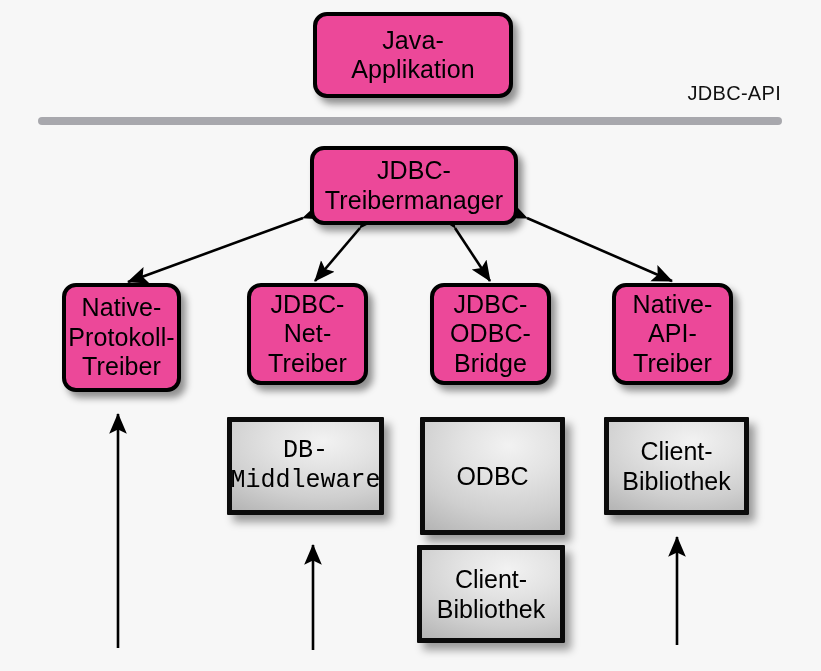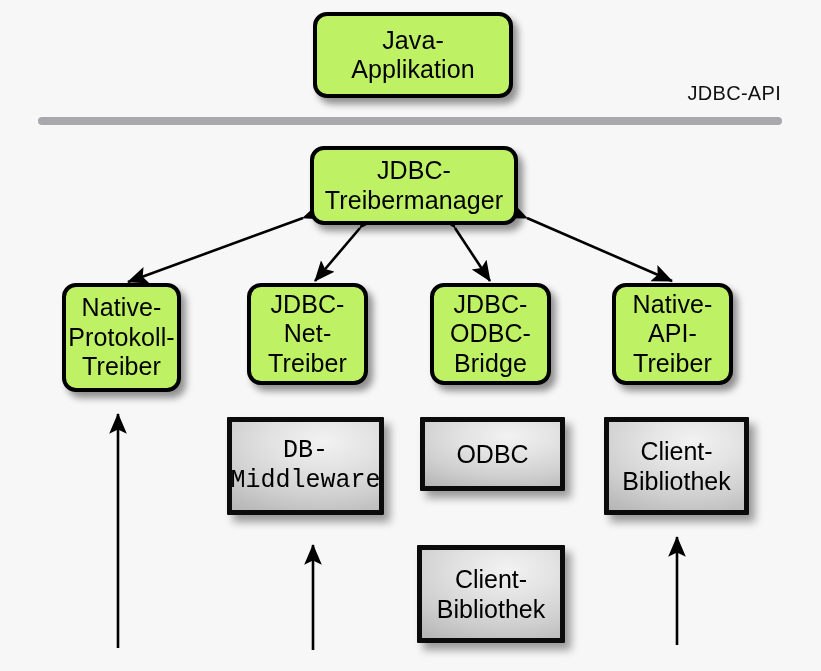--- a/index.html
+++ b/index.html
@@ -24,21 +24,21 @@
     left: 0; top: 0;
     width: 821px;
     height: 671px;
     pointer-events: none;
   }
 
   
   .node {
     position: absolute;
     box-sizing: border-box;
-    background: #bef264;
+    background: #ec4899;
     border: 4px solid #000000;
     border-radius: 14px;
     display: flex;
     align-items: center;
     justify-content: center;
     text-align: center;
     color: #000;
     font-size: 25px;
     line-height: 1.18;
     letter-spacing: 0.1px;
@@ -146,21 +146,21 @@
     <span class="lbl">Native-
 API-
 Treiber</span>
   </div>
 
   <div class="gbox" style="left:227px; top:417px; width:157px; height:98px;font-family:Liberation Mono, monospace;">
     <span class="lbl">DB-
 Middleware</span>
   </div>
 
-  <div class="gbox" style="left:420px; top:417px; width:145px; height:74px;">
+  <div class="gbox" style="left:420px; top:417px; width:145px; height:118px;">
     <span class="lbl">ODBC</span>
   </div>
 
   <div class="gbox" style="left:604px; top:417px; width:145px; height:98px;">
     <span class="lbl">Client-
 Bibliothek</span>
   </div>
 
   <div class="gbox" style="left:417px; top:545px; width:148px; height:98px;">
     <span class="lbl">Client-

